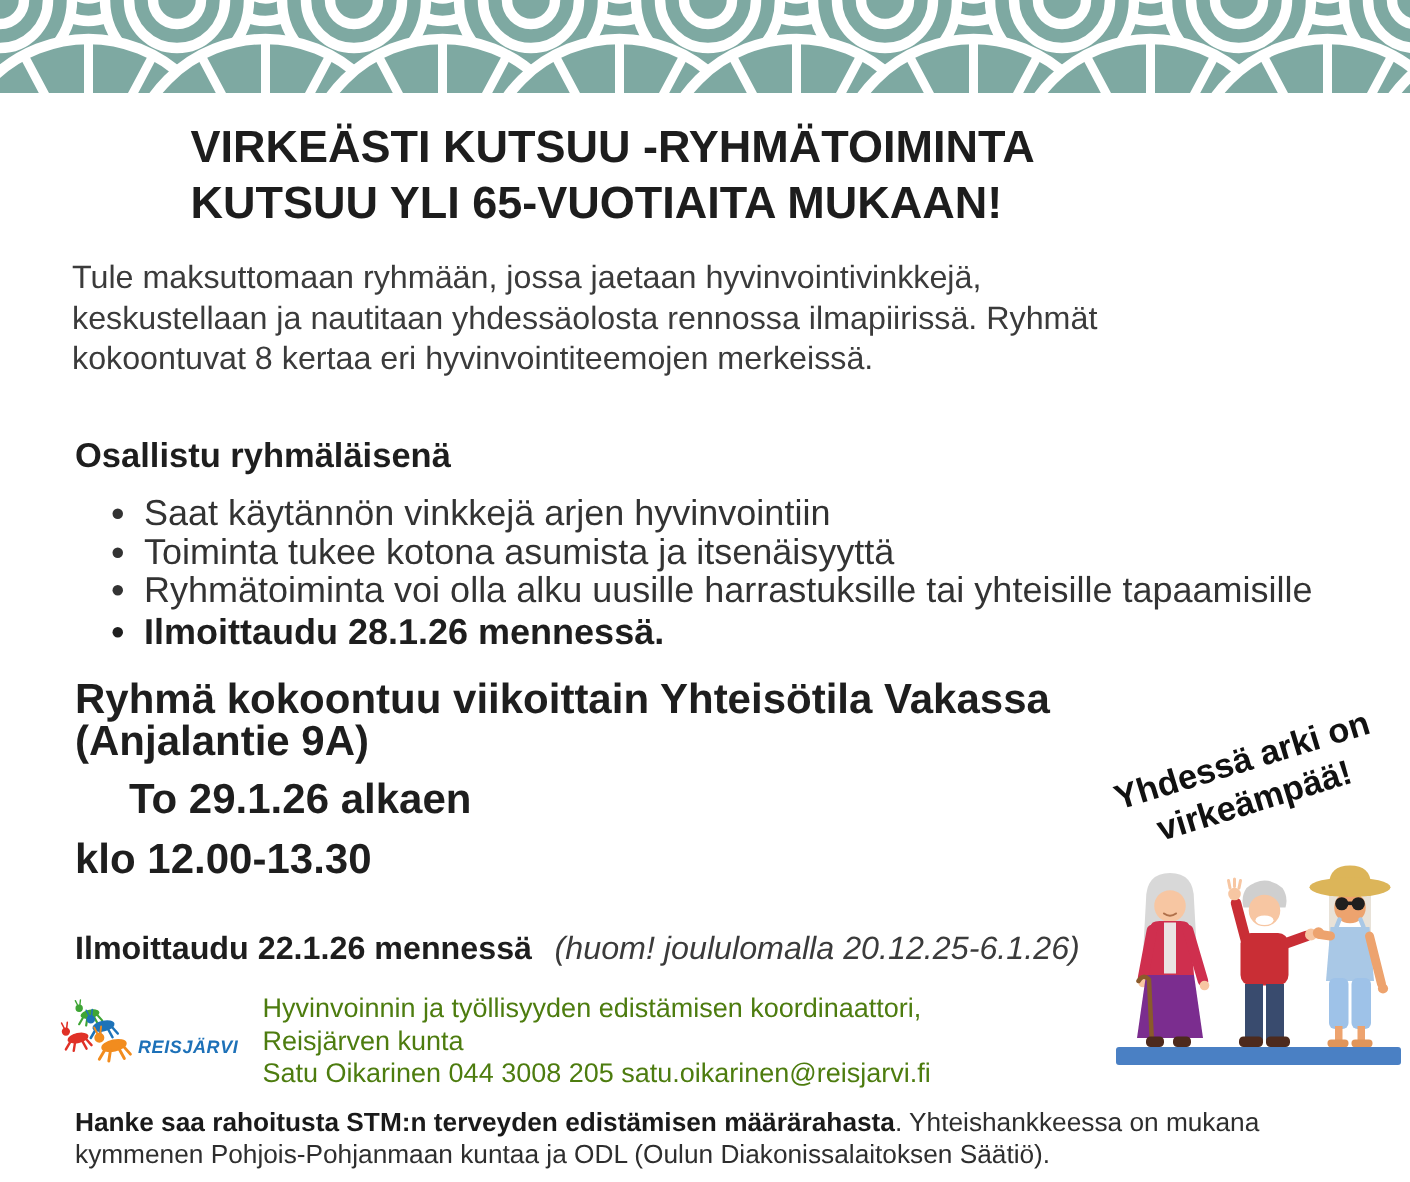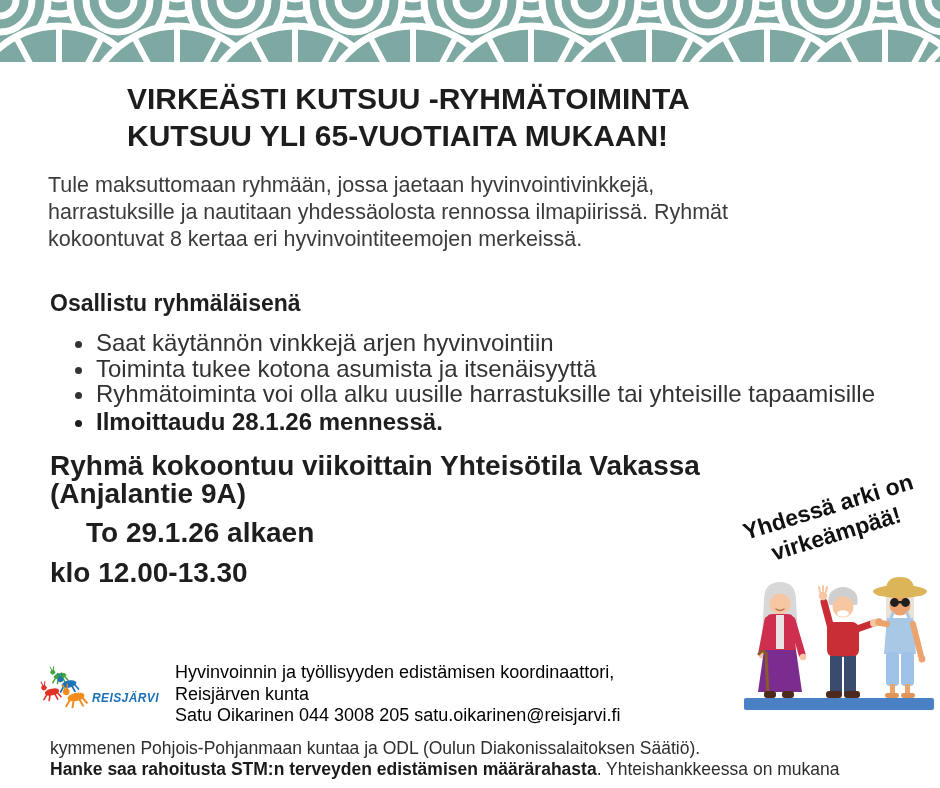--- a/index.html
+++ b/index.html
@@ -61,21 +61,21 @@
   .contact { position: absolute; left: 36px; top: 660px; }
   .logo { position: absolute; left: 0; top: 4px; width: 140px; height: 56px; }
   .logo svg { display: block; }
   .logo-text {
     position: absolute; left: 56px; top: 27px;
     font-size: 12px; font-weight: bold; font-style: italic;
     color: #1d71b8; letter-spacing: 0.4px;
   }
   .contact-lines {
     position: absolute; left: 139px; top: 2px; width: 520px;
-    font-size: 18px; line-height: 21.5px; color: #000000; white-space: nowrap;
+    font-size: 18px; line-height: 21.5px; color: #4d7c0f; white-space: nowrap;
   }
 
   .footer {
     position: absolute; left: 50px; top: 738px; width: 860px;
     font-size: 17.5px; line-height: 21px; color: #2e2e2e;
   }
   .footer .footer-bold { font-weight: bold; color: #1a1a1a; }
 
   .illustration { position: absolute; left: 740px; top: 574px; width: 198px; height: 150px; }
   .illustration svg { display: block; }
@@ -136,39 +136,43 @@
     </svg>
   </div>
 
   <h1 class="title">
     <div>VIRKEÄSTI KUTSUU -RYHMÄTOIMINTA</div>
     <div>KUTSUU YLI 65-VUOTIAITA MUKAAN!</div>
   </h1>
 
   <div class="intro">
     <div>Tule maksuttomaan ryhmään, jossa jaetaan hyvinvointivinkkejä,</div>
-    <div>harrastuksille ja nautitaan yhdessäolosta rennossa ilmapiirissä. Ryhmät</div>
+    <div>keskustellaan ja nautitaan yhdessäolosta rennossa ilmapiirissä. Ryhmät</div>
     <div>kokoontuvat 8 kertaa eri hyvinvointiteemojen merkeissä.</div>
   </div>
 
   <div class="section-heading">Osallistu ryhmäläisenä</div>
   <ul class="bullets">
     <li>Saat käytännön vinkkejä arjen hyvinvointiin</li>
     <li>Toiminta tukee kotona asumista ja itsenäisyyttä</li>
     <li>Ryhmätoiminta voi olla alku uusille harrastuksille tai yhteisille tapaamisille</li>
     <li class="b-bold">Ilmoittaudu 28.1.26 mennessä.</li>
   </ul>
 
   <div class="schedule">
     <div>Ryhmä kokoontuu viikoittain Yhteisötila Vakassa</div>
     <div>(Anjalantie 9A)</div>
     <div class="sch-line2">To 29.1.26 alkaen</div>
     <div class="sch-line3">klo 12.00-13.30</div>
   </div>
 
+  <div class="signup">
+    <span class="signup-bold">Ilmoittaudu 22.1.26 mennessä</span>
+    <span class="signup-note">(huom! joululomalla 20.12.25-6.1.26)</span>
+  </div>
 
   <div class="tagline">
     <div>Yhdessä arki on</div>
     <div>virkeämpää!</div>
   </div>
 
   <div class="contact">
     <div class="logo">
       <svg width="140" height="56" viewBox="0 0 140 56">
         <defs>
@@ -187,24 +191,24 @@
       <span class="logo-text">REISJÄRVI</span>
     </div>
     <div class="contact-lines">
       <div>Hyvinvoinnin ja työllisyyden edistämisen koordinaattori,</div>
       <div>Reisjärven kunta</div>
       <div>Satu Oikarinen 044 3008 205 satu.oikarinen@reisjarvi.fi</div>
     </div>
   </div>
 
   <div class="footer">
-    <div>kymmenen Pohjois-Pohjanmaan kuntaa ja  ODL (Oulun Diakonissalaitoksen Säätiö).</div>
     <div>
       <span class="footer-bold">Hanke saa rahoitusta STM:n terveyden edistämisen määrärahasta</span><span>.  Yhteishankkeessa on mukana</span>
     </div>
+    <div>kymmenen Pohjois-Pohjanmaan kuntaa ja  ODL (Oulun Diakonissalaitoksen Säätiö).</div>
   </div>
 
   <div class="illustration">
     <svg width="198" height="150" viewBox="0 0 198 150">
 
       <rect x="4" y="124" width="190" height="12" rx="2" fill="#4a80c4"></rect>
 
       <g>
         <path d="M24,26 Q24,8 40,8 Q56,8 56,26 L58,62 Q58,68 51,68 L29,68 Q22,68 22,62 Z" fill="#d8d8d8"></path>
         <circle cx="40" cy="30" r="10.5" fill="#f7c6a2"></circle>

